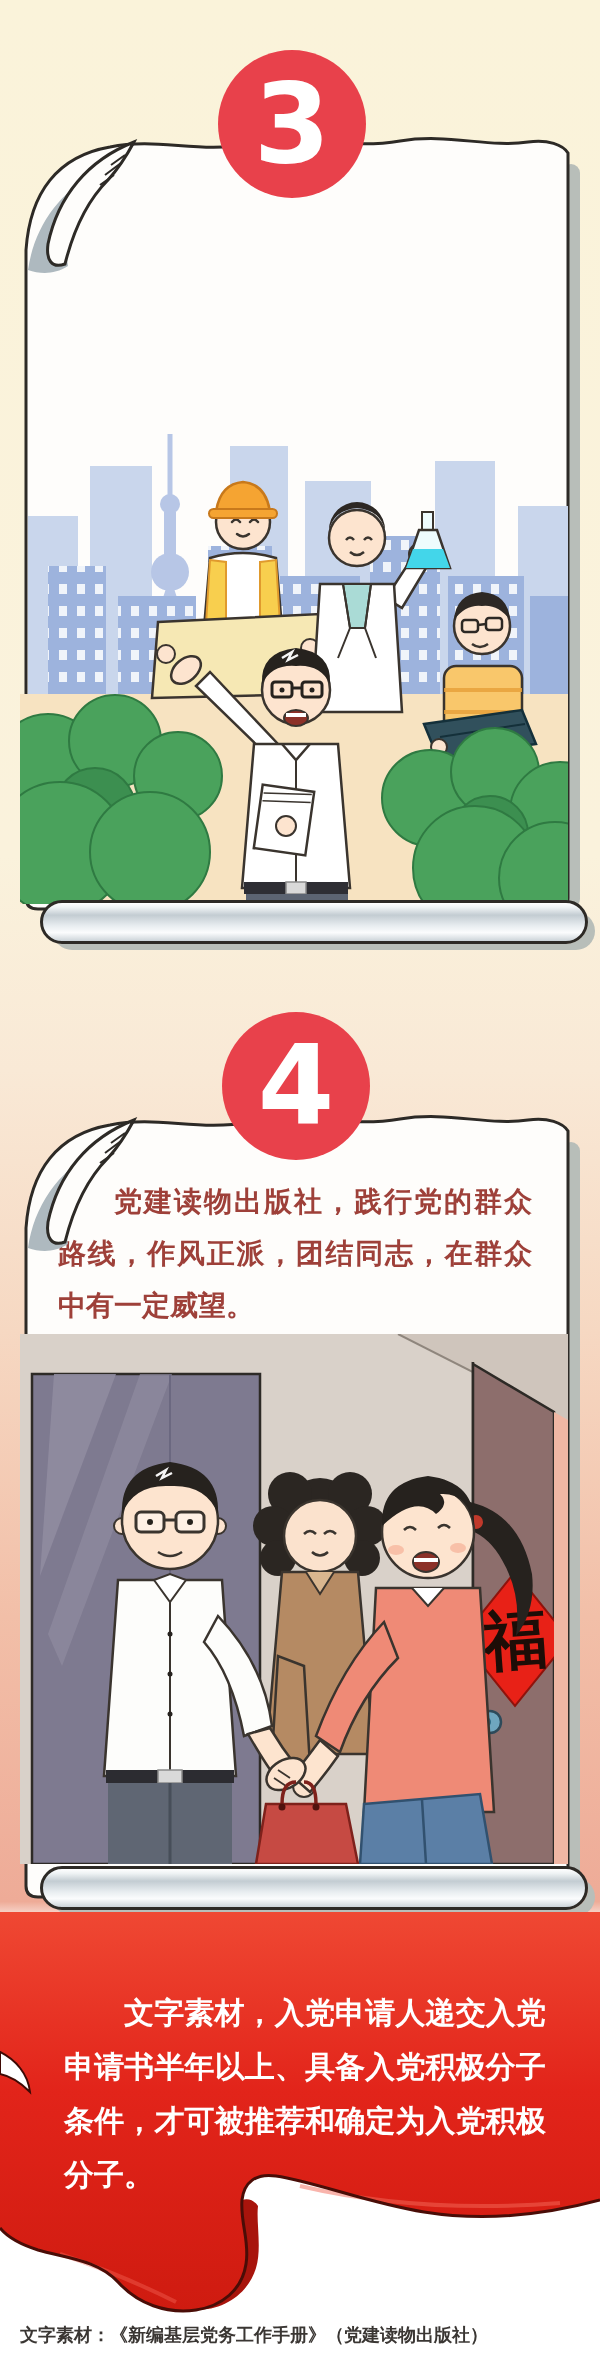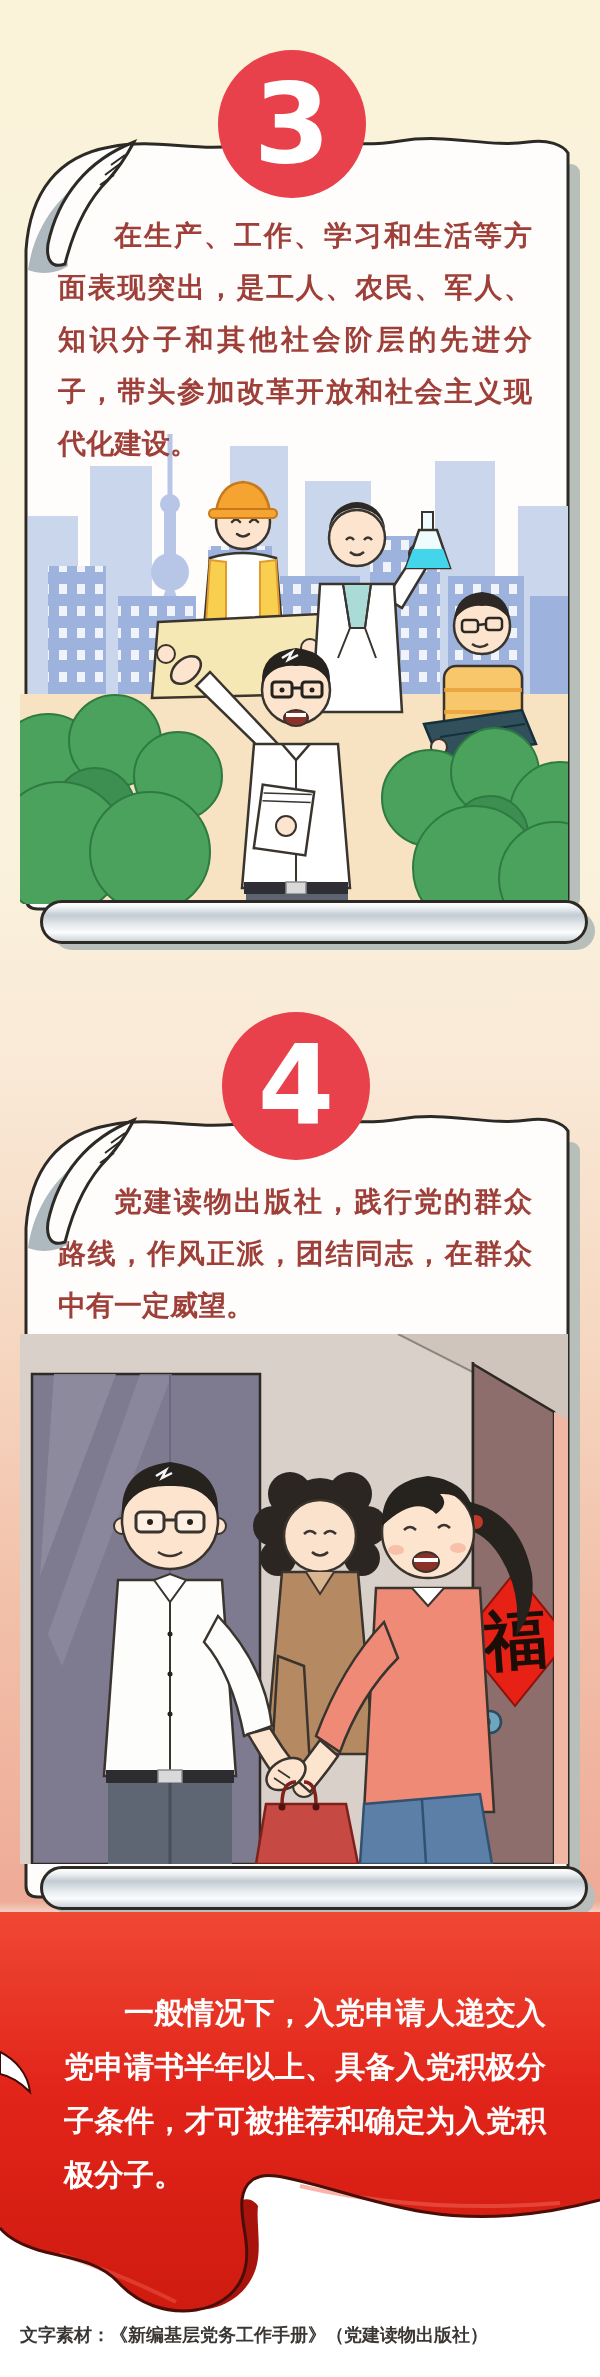--- a/index.html
+++ b/index.html
@@ -37,21 +37,20 @@
     <svg class="card-shape" width="566" height="796" viewBox="0 0 566 796">
       <rect x="546" y="34" width="18" height="744" rx="9" fill="#b8beb9"></rect>
       <path d="M10,120 C 14,62 42,26 94,17 C 142,7 182,24 234,14 C 286,4 332,20 384,11 C 432,3 472,18 512,12 C 532,9 547,15 552,23 L552,768 Q552,779 540,779 L22,779 Q10,779 10,768 Z" fill="#fefdfb" stroke="#2d2a26" stroke-width="3"></path>
     </svg>
     <svg class="curl" width="150" height="150" viewBox="0 0 150 150">
       <path d="M14,138 C 20,96 44,62 80,42 C 58,84 50,112 54,134 C 40,143 26,142 14,138 Z" fill="#aeb9bf"></path>
       <path d="M120,10 C 74,28 44,64 34,112 C 32,127 37,137 51,132 C 58,104 70,72 94,48 C 103,38 113,23 120,10 Z" fill="#fefdfb" stroke="#2d2a26" stroke-width="3"></path>
       <path d="M97,33 l14,-10 M91,43 l16,-12 M86,53 l14,-10" stroke="#2d2a26" stroke-width="2"></path>
     </svg>
 
-    <p class="card-par" style="top:80px;">在生产、工作、学习和生活等方面表现突出，是工人、农民、军人、知识分子和其他社会阶层的先进分子，带头参加改革开放和社会主义现代化建设。</p>
 
     <svg class="card-illu" style="top:296px;" width="548" height="478" viewBox="0 0 548 478">
       <defs>
         <pattern id="win" width="18" height="22" patternUnits="userSpaceOnUse">
           <rect x="3" y="4" width="8" height="10" fill="rgba(255,255,255,0.85)"></rect>
         </pattern>
       </defs>
 
       <g fill="#c9d6ec">
         <rect x="8" y="90" width="50" height="190"></rect>
@@ -315,17 +314,17 @@
       </linearGradient>
     </defs>
     <path d="M0,0 H600 V288 C 548,302 486,310 424,300 C 368,291 316,270 276,264 C 256,261 244,270 242,288 C 240,310 250,330 246,352 C 242,378 222,394 196,398 C 166,402 138,392 118,370 C 98,348 66,346 38,338 C 22,333 8,326 0,316 Z" fill="url(#flagGrad)"></path>
     <path d="M242,288 C 240,310 250,330 246,352 C 242,378 222,394 196,398 C 224,398 248,382 256,356 C 262,336 256,310 258,294 C 254,288 248,286 242,288 Z" fill="#a8140c"></path>
     <path d="M300,274 Q420,302 560,291" stroke="#f4695a" stroke-width="4" fill="none" opacity="0.5"></path>
     <path d="M60,342 Q120,362 176,390" stroke="#f4695a" stroke-width="4" fill="none" opacity="0.4"></path>
     <path d="M600,288 C 548,302 486,310 424,300 C 368,291 316,270 276,264 C 256,261 244,270 242,288 C 240,310 250,330 246,352 C 242,378 222,394 196,398 C 166,402 138,392 118,370 C 98,348 66,346 38,338 C 22,333 8,326 0,316" fill="none" stroke="#4a0d07" stroke-width="3"></path>
     <path d="M0,140 C 16,148 28,162 30,180 C 20,170 10,164 0,162 Z" fill="#ffffff" stroke="#3f0a05" stroke-width="2"></path>
   </svg>
 
-  <p class="banner-par">一般情况下，入党申请人递交入党申请书半年以上、具备入党积极分子条件，才可被推荐和确定为入党积极分子。</p>
+  <p class="banner-par">文字素材，入党申请人递交入党申请书半年以上、具备入党积极分子条件，才可被推荐和确定为入党积极分子。</p>
 
   <div class="footer-src">文字素材：《新编基层党务工作手册》（党建读物出版社）</div>
 
 </div>
 
 </body></html>

